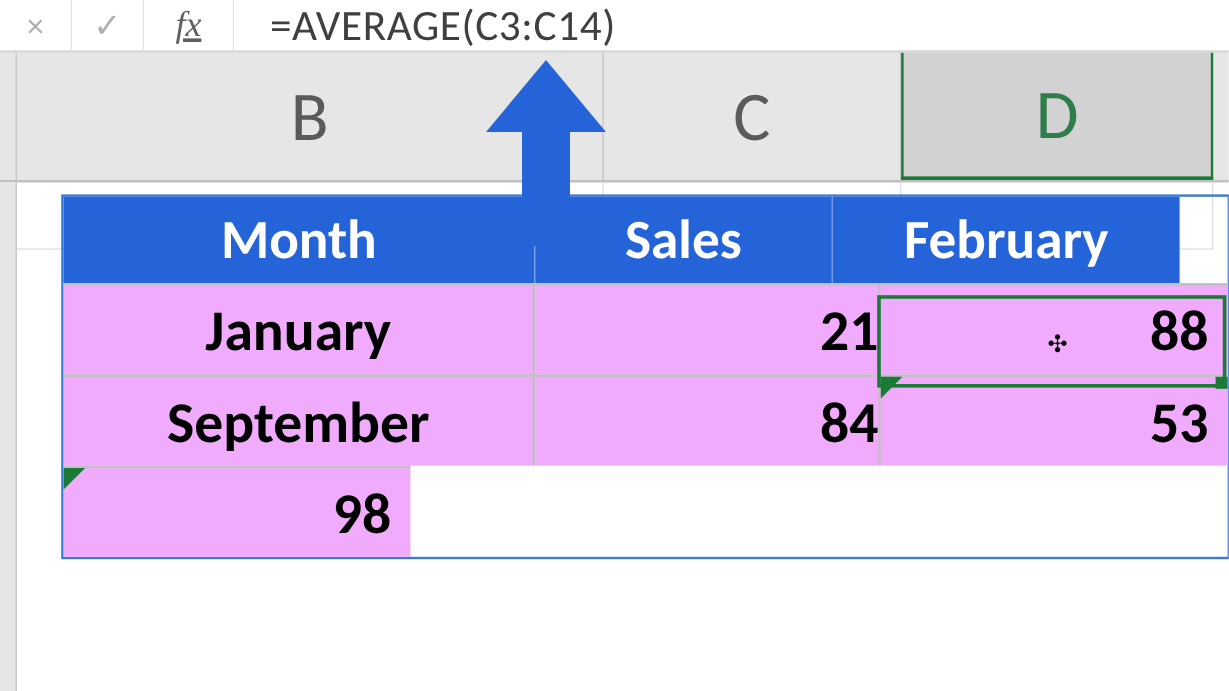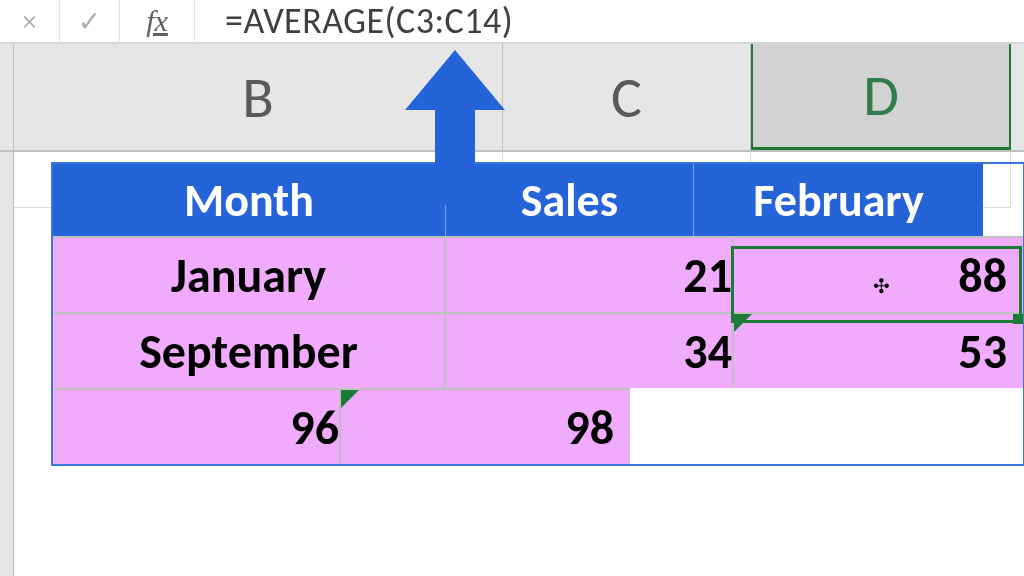--- a/index.html
+++ b/index.html
@@ -219,28 +219,27 @@
         <div class="tcell th thC">Sales</div>
         <div class="tcell th thD">February</div>
       </div>
       <div class="trow">
         <div class="tcell td tdB">January</div>
         <div class="tcell td tdC">21</div>
         <div class="tcell td tdD">88</div>
       </div>
       <div class="trow">
         <div class="tcell td tdB">September</div>
-        <div class="tcell td tdC">34</div>
+        <div class="tcell td tdC">84</div>
         <div class="tcell td tdD">
           <div class="tri-marker"></div>
           <span>53</span>
         </div>
       </div>
       <div class="trow">
-        <div class="tcell td tdC">96</div>
         <div class="tcell td tdD">
           <div class="tri-marker"></div>
           <span>98</span>
         </div>
       </div>
 
       <div class="sel-outline">
         <div class="sel-handle"></div>
       </div>
       <div class="plus-cursor">✣</div>

